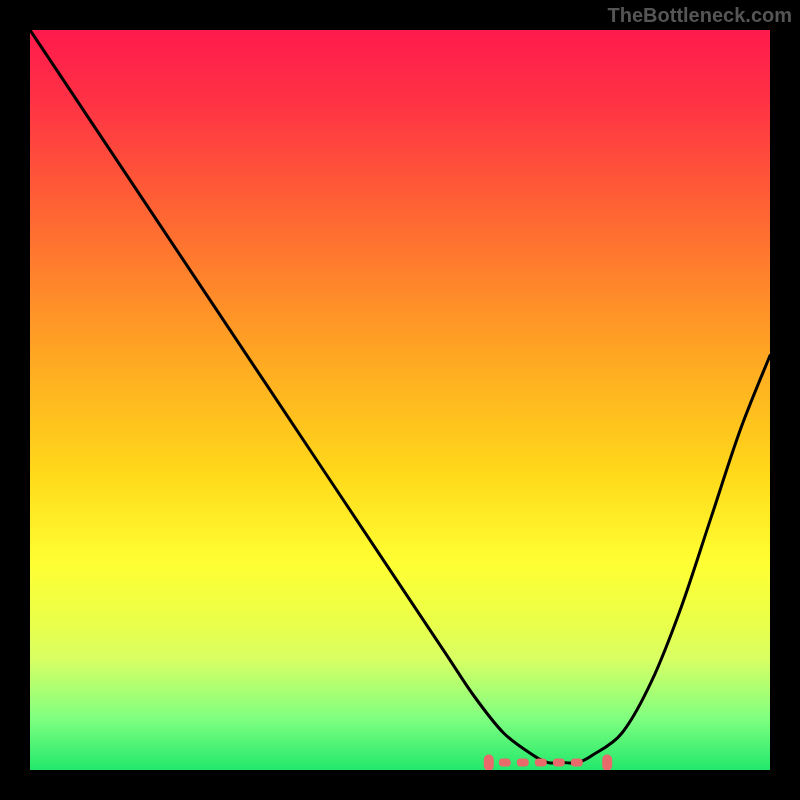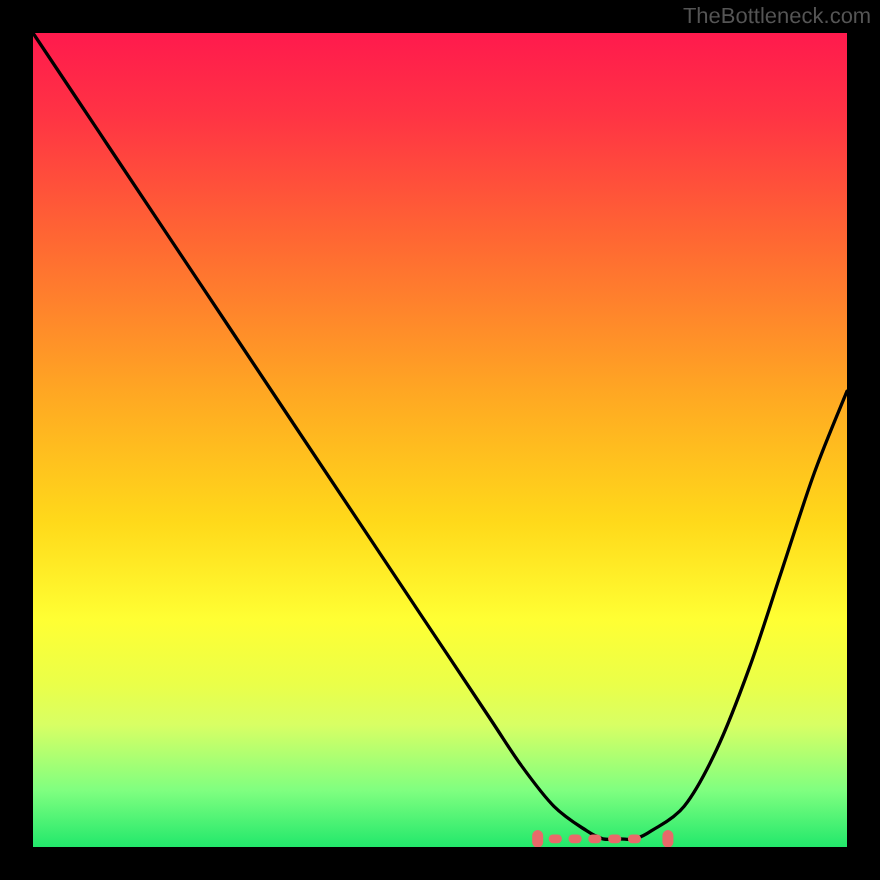--- a/index.html
+++ b/index.html
@@ -41,21 +41,21 @@
     top: 0;
     width: 740px;
     height: 740px;
   }
   .watermark {
     position: absolute;
     top: 4px;
     right: 8px;
     color: #555;
     font-size: 20px;
-    font-weight: 400;
+    font-weight: 700;
     font-family: Arial, sans-serif;
     text-align: center;
   }
 </style>
 </head>
 <body>
 
 <div class="chart-container">
   <div class="watermark">TheBottleneck.com</div>
   <div class="plot-area">

